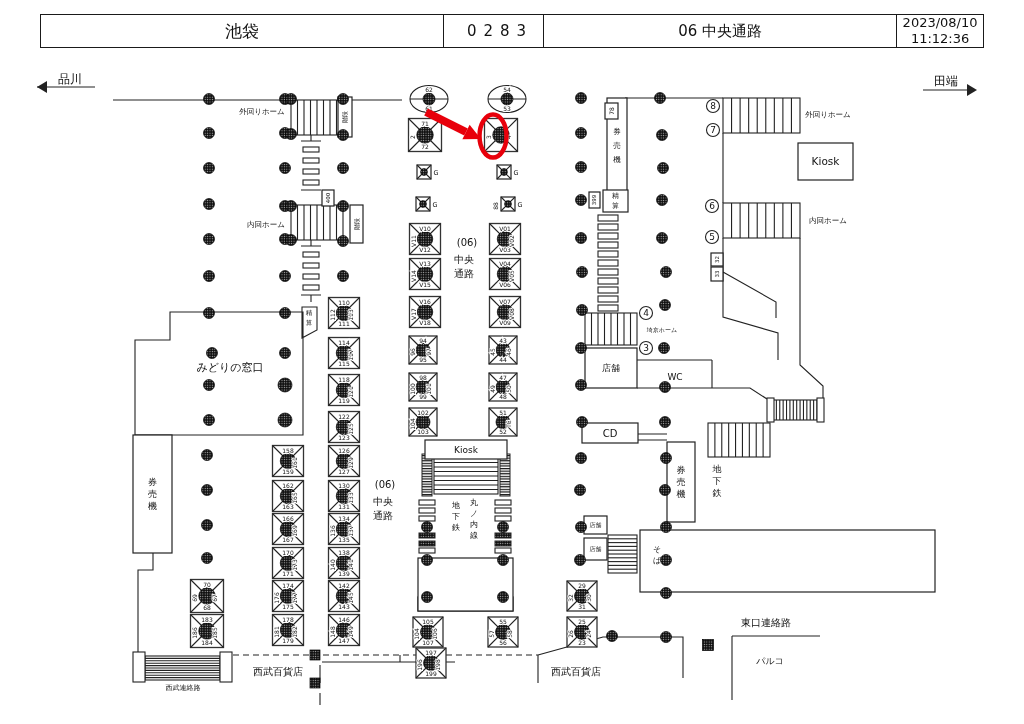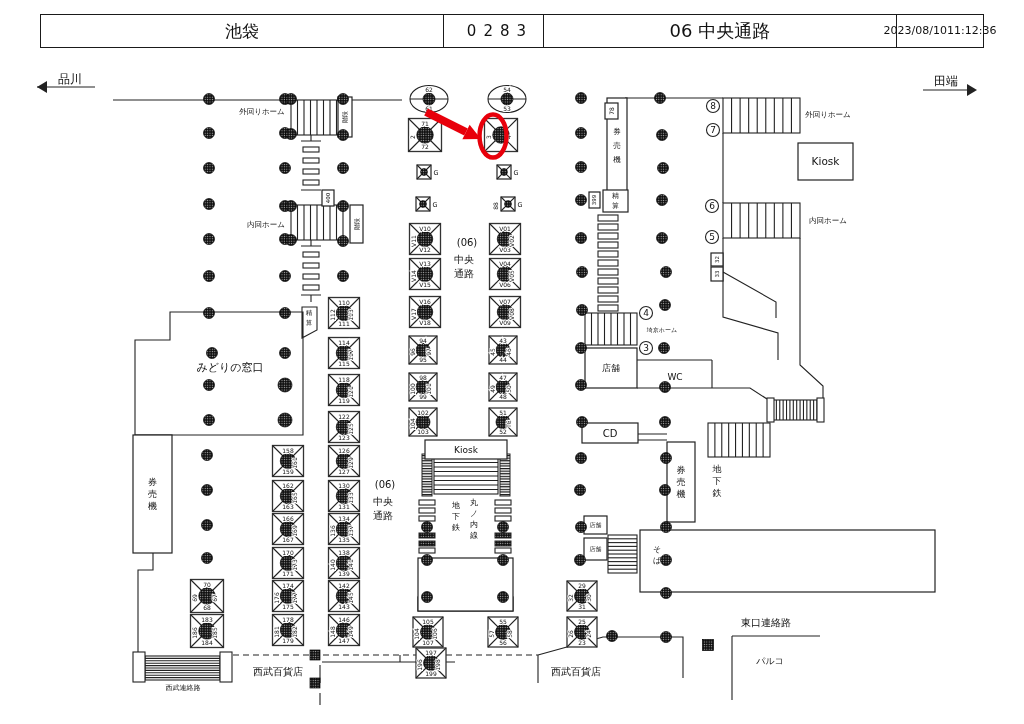--- a/index.html
+++ b/index.html
@@ -5,22 +5,22 @@
   html,body{margin:0;padding:0;background:#fff;width:1024px;height:724px;overflow:hidden;
     font-family:"DejaVu Sans","Liberation Sans",sans-serif;color:#111;}
   #stage{position:relative;width:1024px;height:724px;background:#fff;}
   
   #hdr{position:absolute;left:40px;top:14px;width:944px;height:34px;display:flex;
     border:1.6px solid #1a1a1a;box-sizing:border-box;background:#fff;text-align:right;}
   #hdr .cell{display:flex;align-items:center;justify-content:center;box-sizing:border-box;height:100%;}
   #hdr .cell+.cell{border-left:1.4px solid #1a1a1a;}
   .c-station{width:403px;font-size:17px;}
   .c-code{width:100px;font-size:15px;letter-spacing:7px;padding-left:13px;}
-  .c-loc{width:354px;font-size:18px;}
-  .c-dt{width:87px;font-size:11px;line-height:1.25;}
+  .c-loc{width:354px;font-size:15px;}
+  .c-dt{width:87px;flex-direction:column;font-size:13px;line-height:1.25;}
   
   #mapsvg{position:absolute;left:0;top:0;}
   .ln{stroke:#222;stroke-width:1.1;fill:none;}
   .lnw{stroke:#222;stroke-width:1.1;fill:#fff;}
   .bx{stroke:#222;stroke-width:1.2;fill:#fff;}
   .sgn{stroke:#333;stroke-width:1.3;fill:#fff;}
   .num{font-size:6px;fill:#111;text-anchor:middle;paint-order:stroke;stroke:#fff;stroke-width:2px;}
   .lb{fill:#111;text-anchor:middle;}
   .dash{stroke:#222;stroke-width:1.1;fill:none;stroke-dasharray:6 4;}
 </style>

